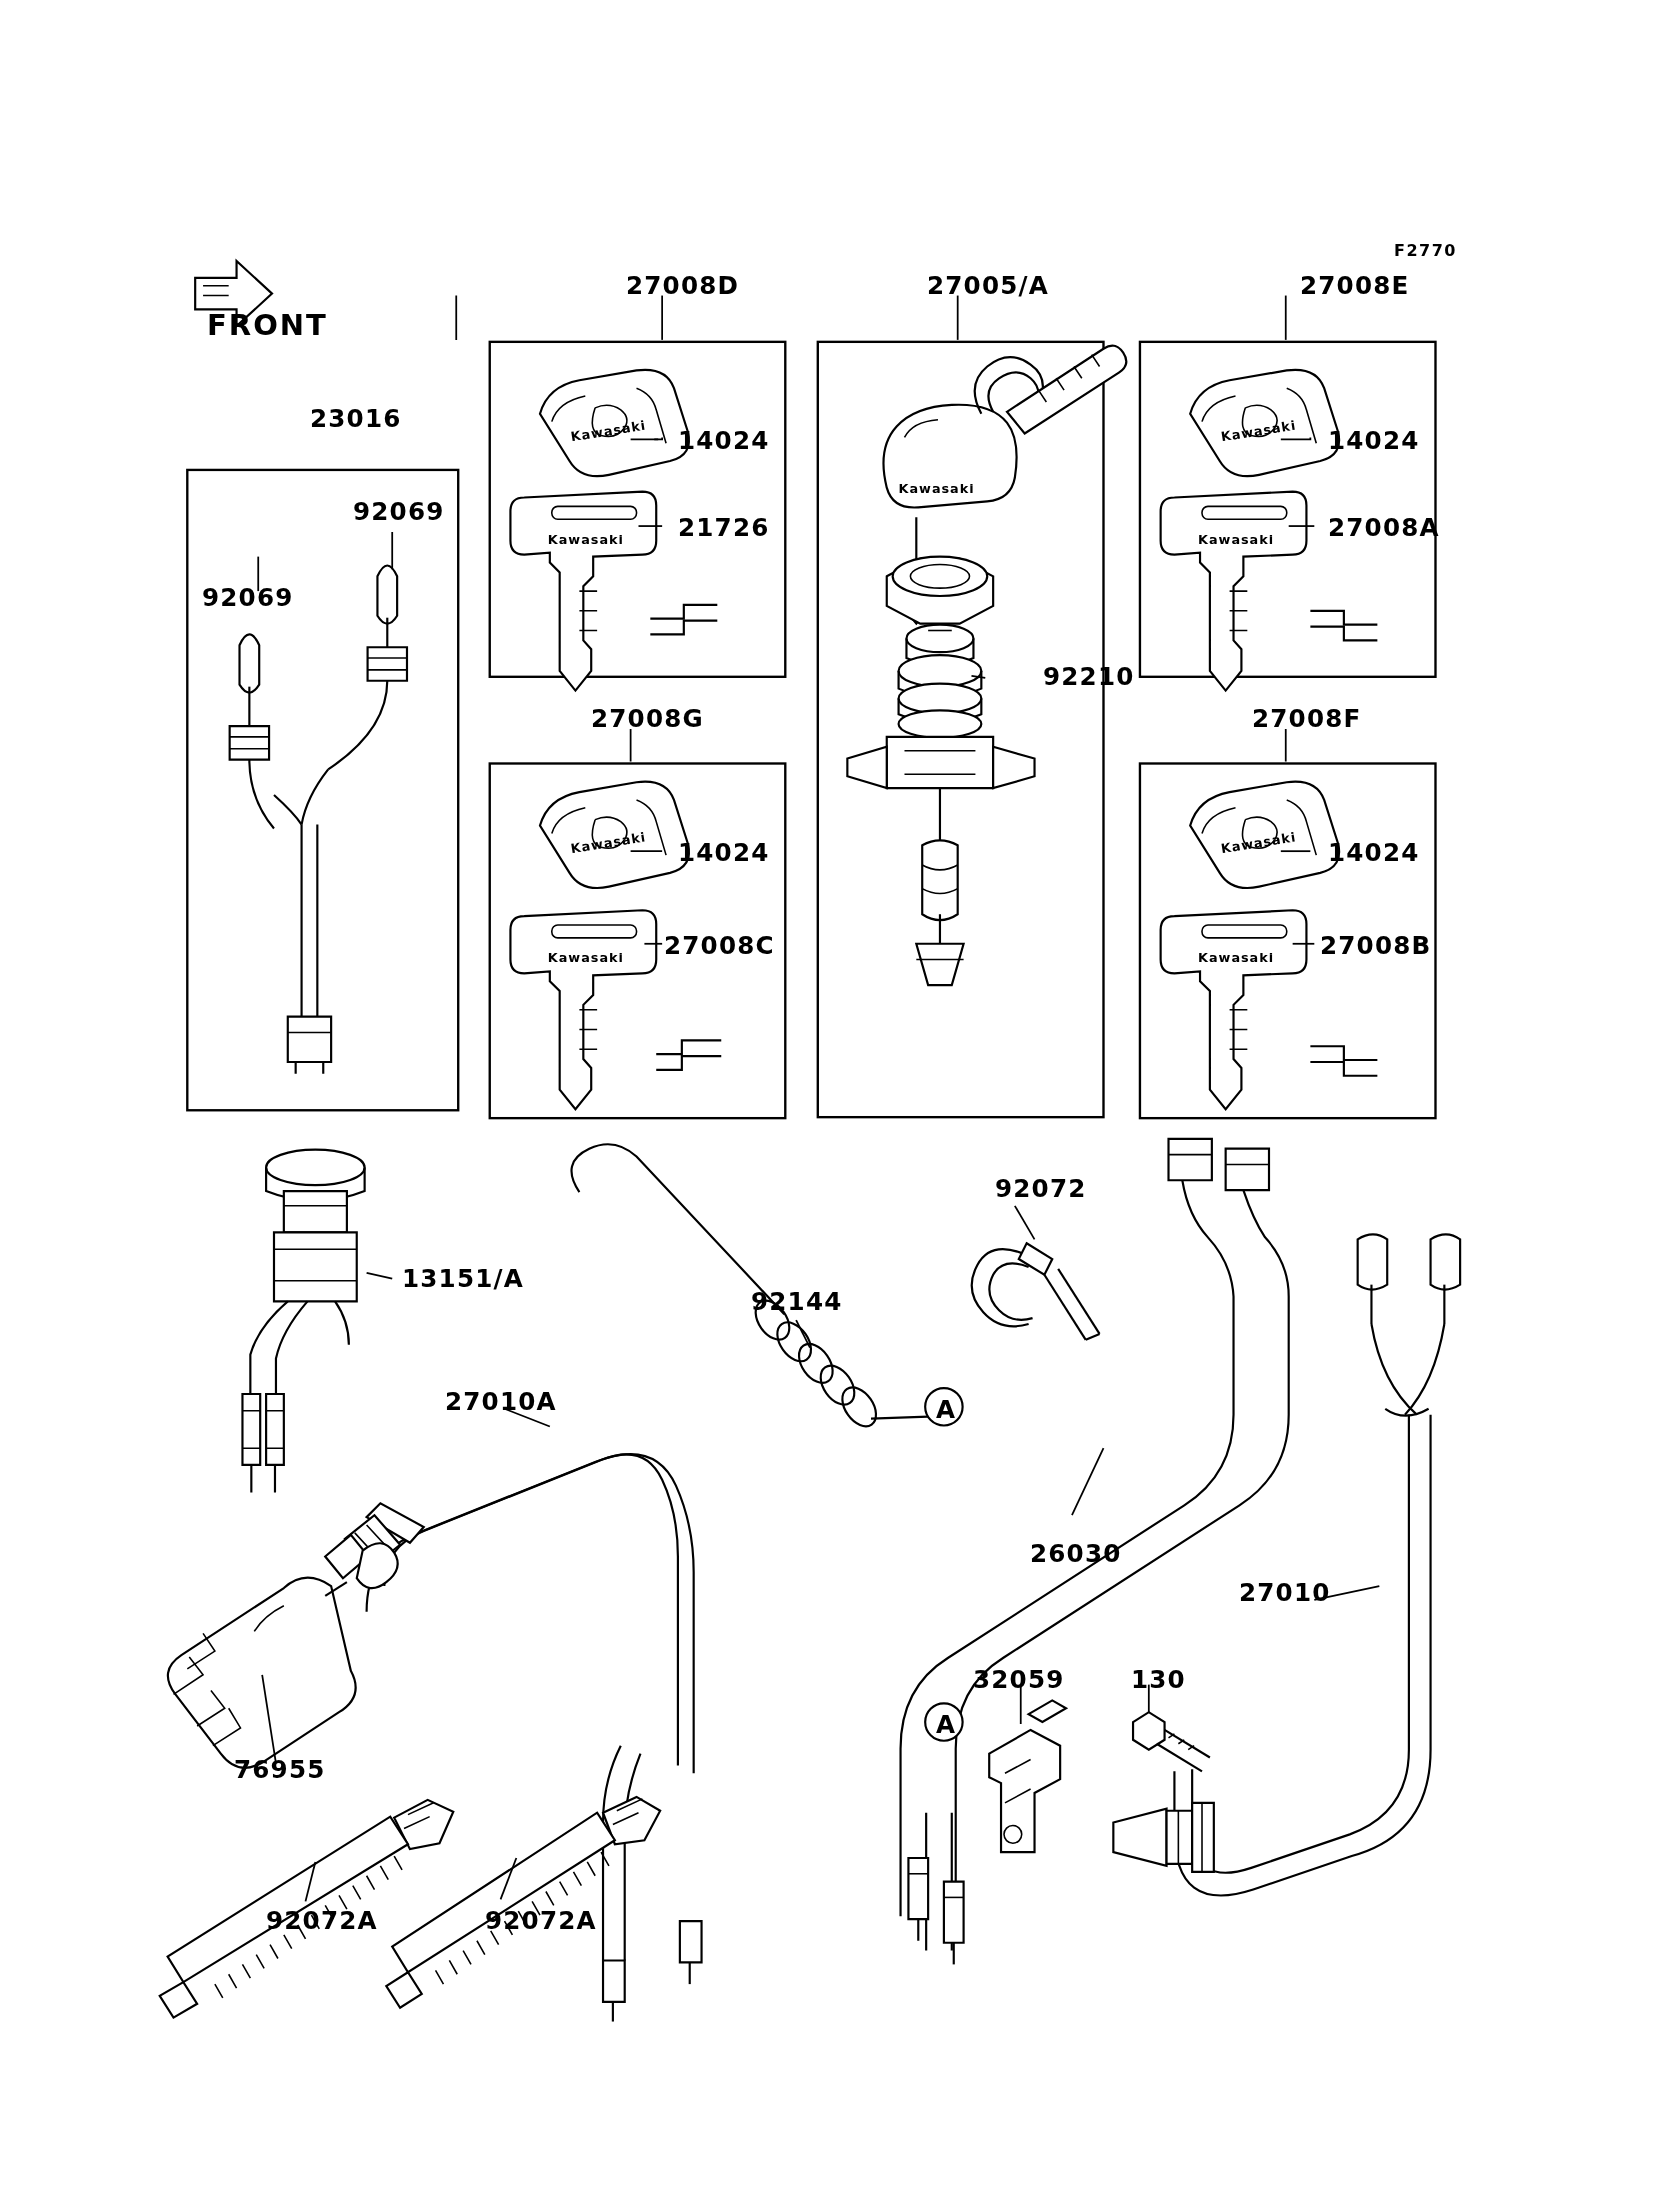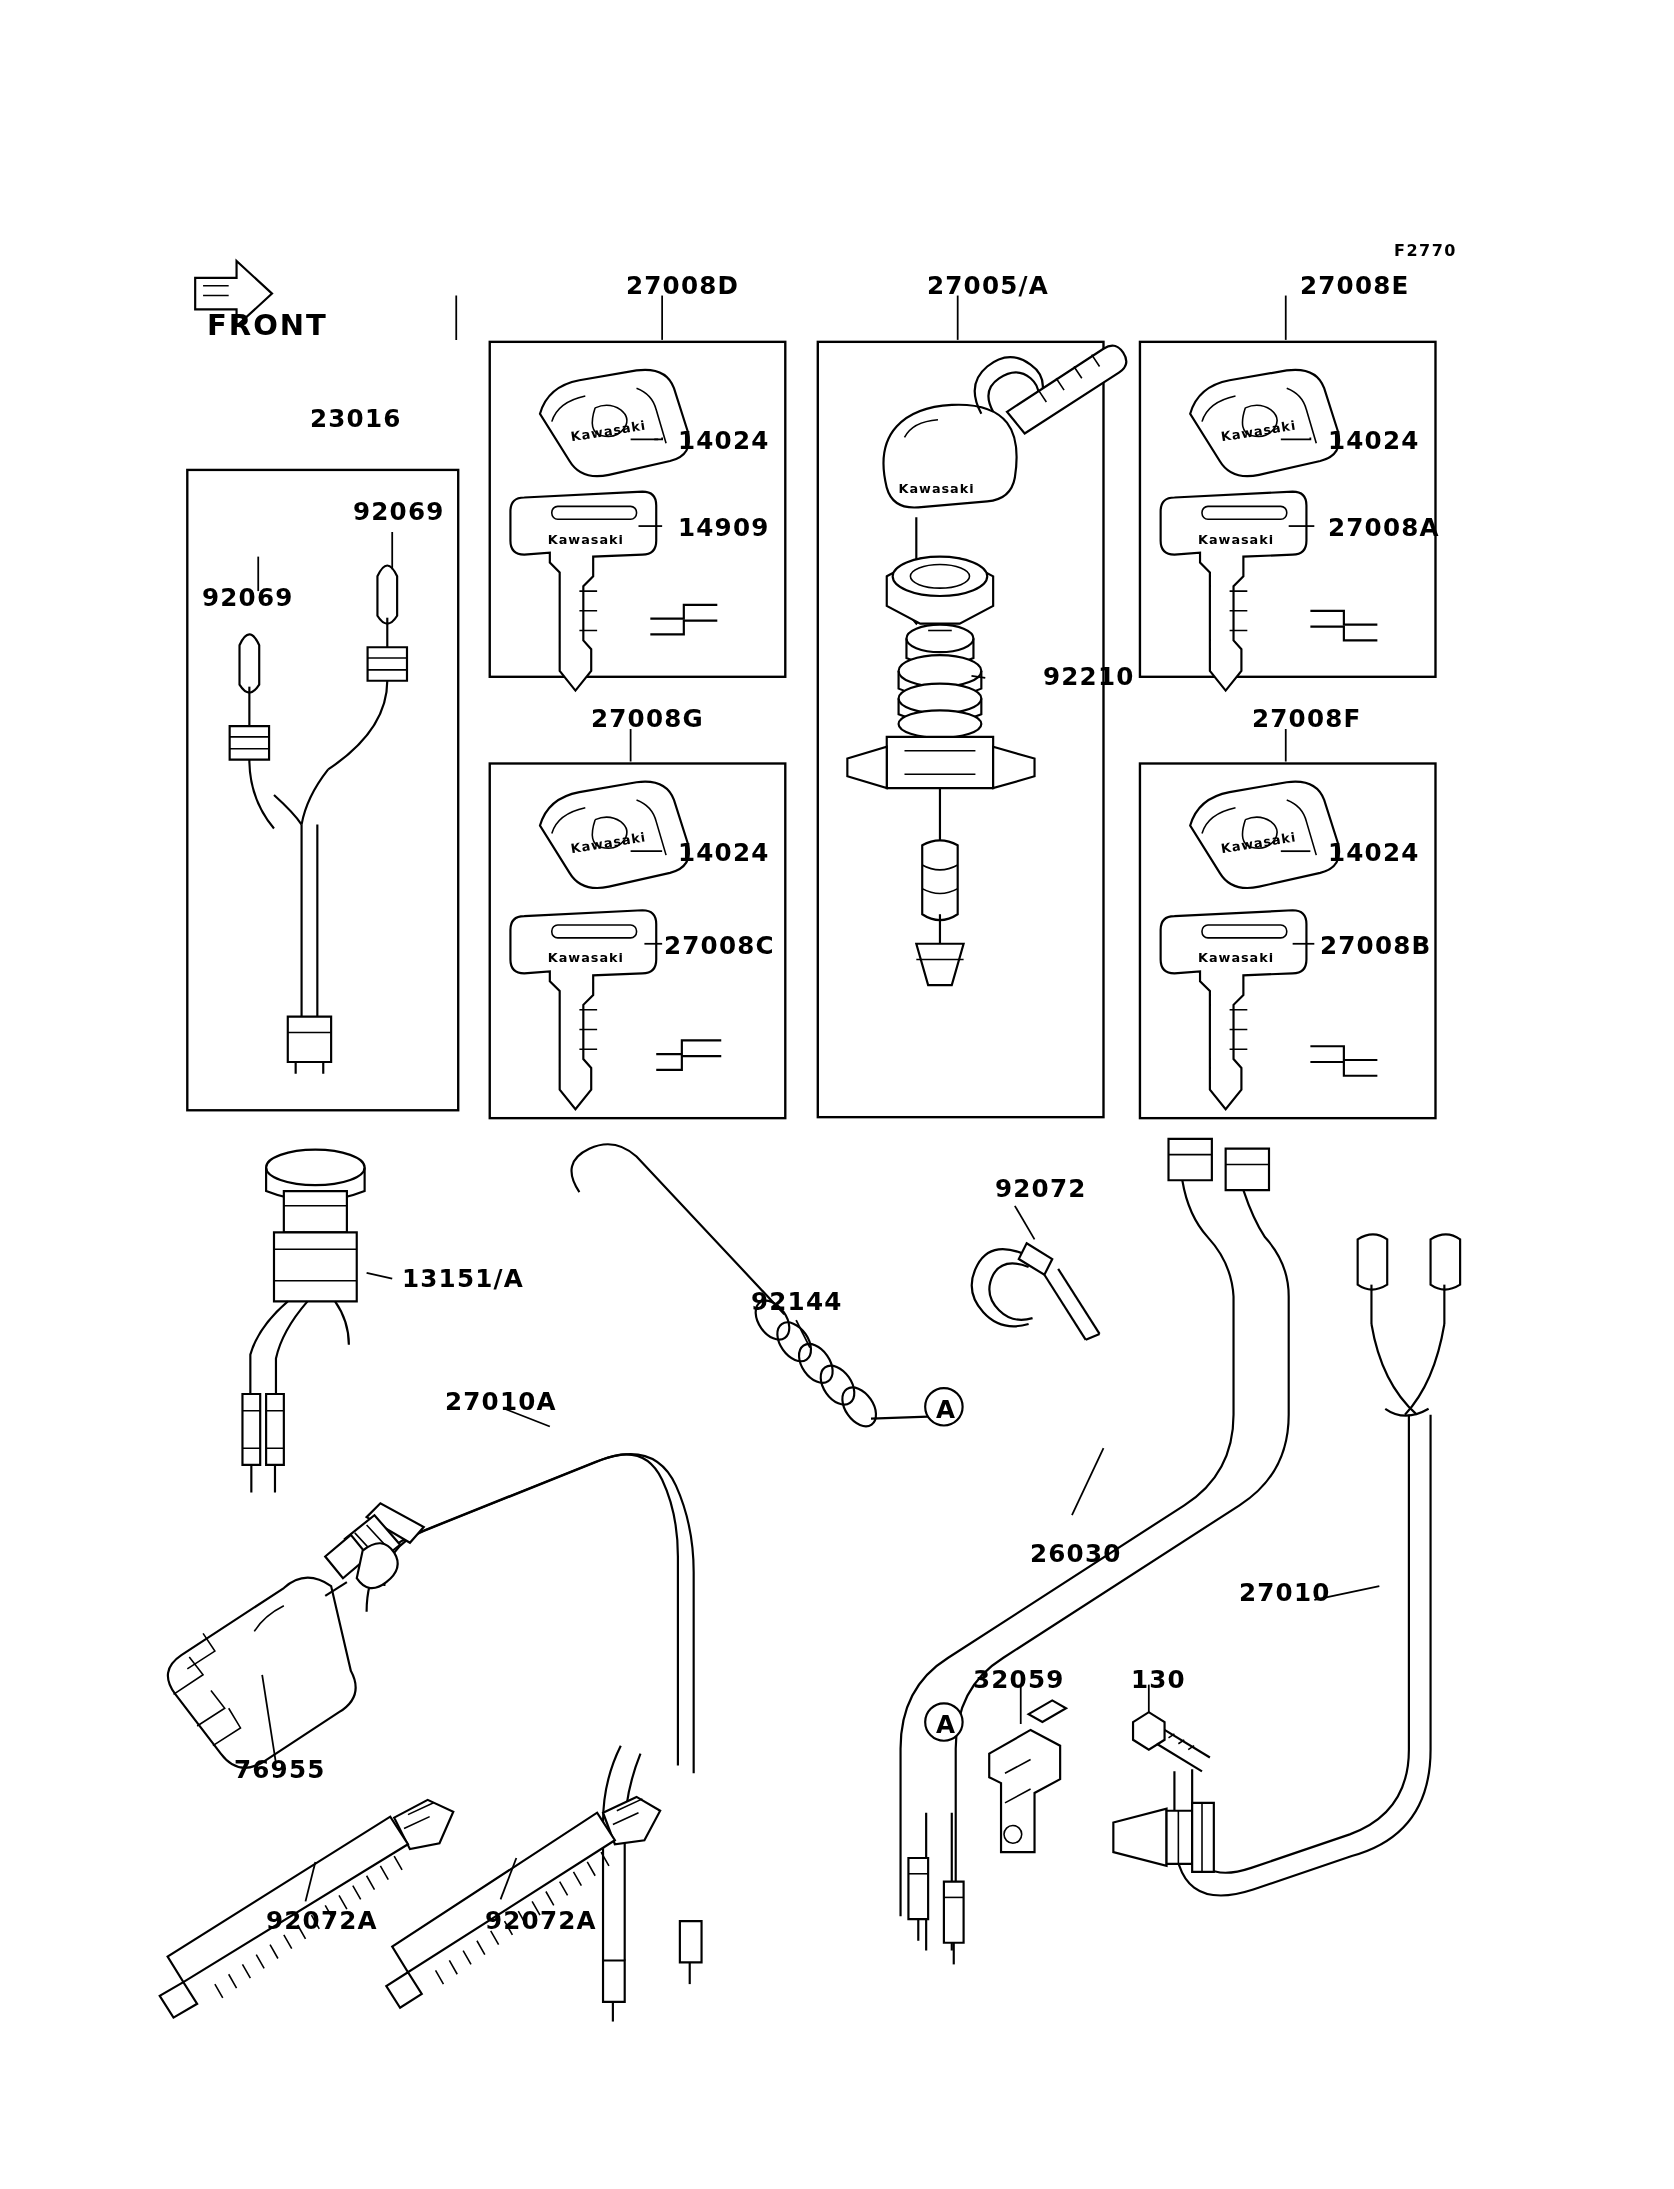--- a/index.html
+++ b/index.html
@@ -363,21 +363,21 @@
 <div class="lbl" style="left:626px; top:271px;">27008D</div>
 <div class="lbl" style="left:899px; top:271px;margin-left:28px;">27005/A</div>
 <div class="lbl" style="left:1255px; top:271px;margin-left:45px;">27008E</div>
 <div class="lbl" style="left:591px; top:704px;">27008G</div>
 <div class="lbl" style="left:1252px; top:704px;">27008F</div>
 
 <div class="lbl" style="left:202px; top:583px;">92069</div>
 <div class="lbl" style="left:353px; top:497px;">92069</div>
 
 <div class="lbl" style="left:678px; top:426px;">14024</div>
-<div class="lbl" style="left:678px; top:513px;">14909</div>
+<div class="lbl" style="left:678px; top:513px;">21726</div>
 
 <div class="lbl" style="left:1328px; top:426px;">14024</div>
 <div class="lbl" style="left:1328px; top:513px;">27008A</div>
 
 <div class="lbl" style="left:678px; top:838px;">14024</div>
 <div class="lbl" style="left:664px; top:931px;">27008C</div>
 
 <div class="lbl" style="left:1328px; top:838px;">14024</div>
 <div class="lbl" style="left:1320px; top:931px;">27008B</div>
 

